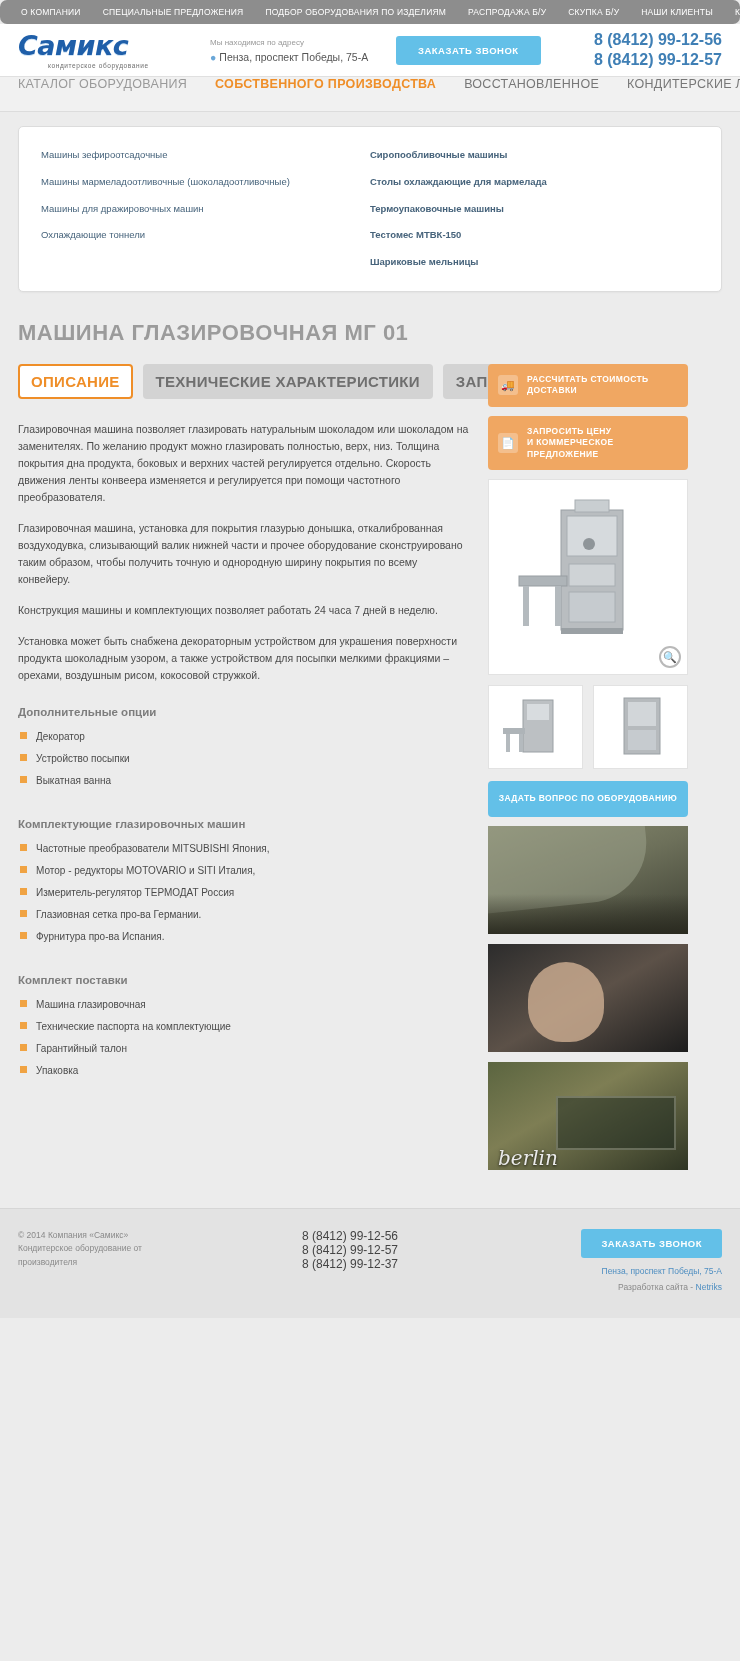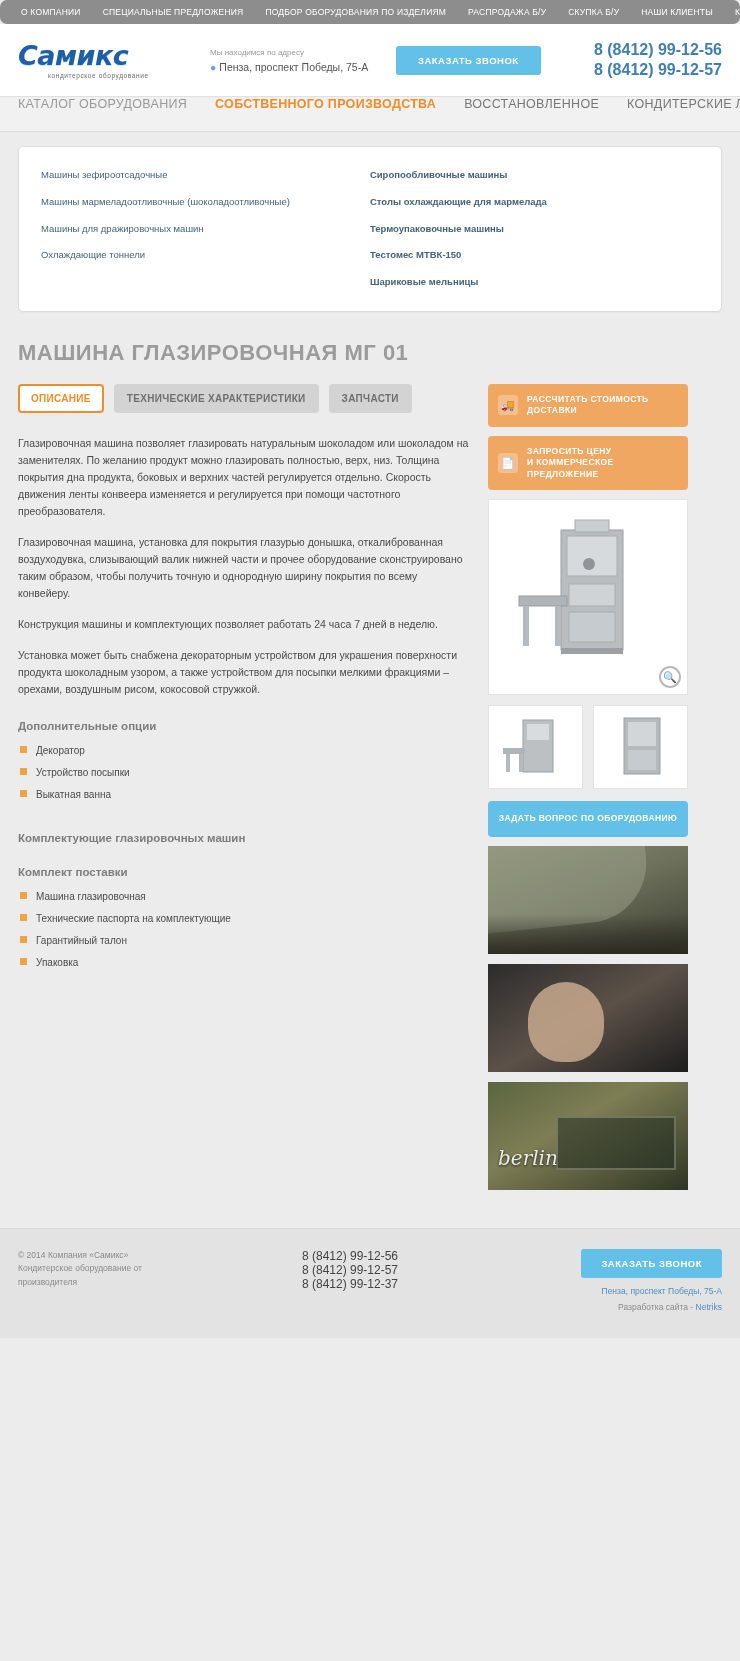--- a/index.html
+++ b/index.html
@@ -29,21 +29,21 @@
     letter-spacing: .2px;
     text-decoration: none;
     padding: 0 11px;
     line-height: 24px;
     white-space: nowrap;
   }
 
   
   .header {
     background: #fff;
-    height: 72px;
+    height: 52px;
     display: flex;
     align-items: center;
     padding: 0 18px;
     position: relative;
   }
   .logo { width: 150px; display:flex; flex-direction:column; justify-content:center; }
   .logo-main {
     font-family: "DejaVu Sans", sans-serif;
     font-weight: bold;
     font-size: 27px;
@@ -156,21 +156,21 @@
     padding: 0 18px;
     margin-top: 18px;
     align-items: flex-start;
   }
   .left { width: 452px; }
   .right { width: 200px; margin-left: 18px; }
 
   
   .tabs { display: flex; gap: 10px; }
   .tab {
-    font-size: 10px;
+    font-size: 15px;
     font-weight: bold;
     letter-spacing: .3px;
     padding: 9px 13px;
     border-radius: 4px;
     background: #d3d3d3;
     color: #6f6f6f;
     cursor: pointer;
     white-space: nowrap;
   }
   .tab.active {
@@ -267,21 +267,21 @@
     height: 108px;
     margin-bottom: 10px;
     background: #3b3b35;
     position: relative;
     overflow: hidden;
   }
   .banner.b1 { background: linear-gradient(160deg,#8b8e72 0%,#6d705a 45%,#3d3f33 100%); }
   .banner.b2 { background: linear-gradient(150deg,#2c2c2c 0%,#5c5148 50%,#1d1d1d 100%); }
   .banner.b3 { background: linear-gradient(150deg,#5b6540 0%,#7e7e54 40%,#2f3524 100%); }
   .banner .cap {
-    position:absolute; left: 10px; bottom: 20px;
+    position:absolute; left: 10px; bottom: 0;
     color: #eaeaea;
     font-family: "DejaVu Serif", serif;
     font-size: 20px;
     font-style: italic;
     text-shadow: 0 1px 3px rgba(0,0,0,.8);
   }
   .banner .heli {
     position:absolute;
     left: -20px; top: -10px;
     width: 180px; height: 90px;
@@ -405,20 +405,27 @@
       </div>
 
       <h3 class="section">Дополнительные опции</h3>
       <ul class="bullets">
         <li>Декоратор</li>
         <li>Устройство посыпки</li>
         <li>Выкатная ванна</li>
       </ul>
 
       <h3 class="section">Комплектующие глазировочных машин</h3>
+      <ul class="bullets">
+        <li>Частотные  преобразователи MITSUBISHI Япония,</li>
+        <li>Мотор - редукторы  MOTOVARIO и  SITI Италия,</li>
+        <li>Измеритель-регулятор ТЕРМОДАТ Россия</li>
+        <li>Глазиовная сетка про-ва Германии.</li>
+        <li>Фурнитура про-ва Испания.</li>
+      </ul>
 
       <h3 class="section">Комплект поставки</h3>
       <ul class="bullets">
         <li>Машина глазировочная</li>
         <li>Технические паспорта на комплектующие</li>
         <li>Гарантийный талон</li>
         <li>Упаковка</li>
       </ul>
     </div>
 

